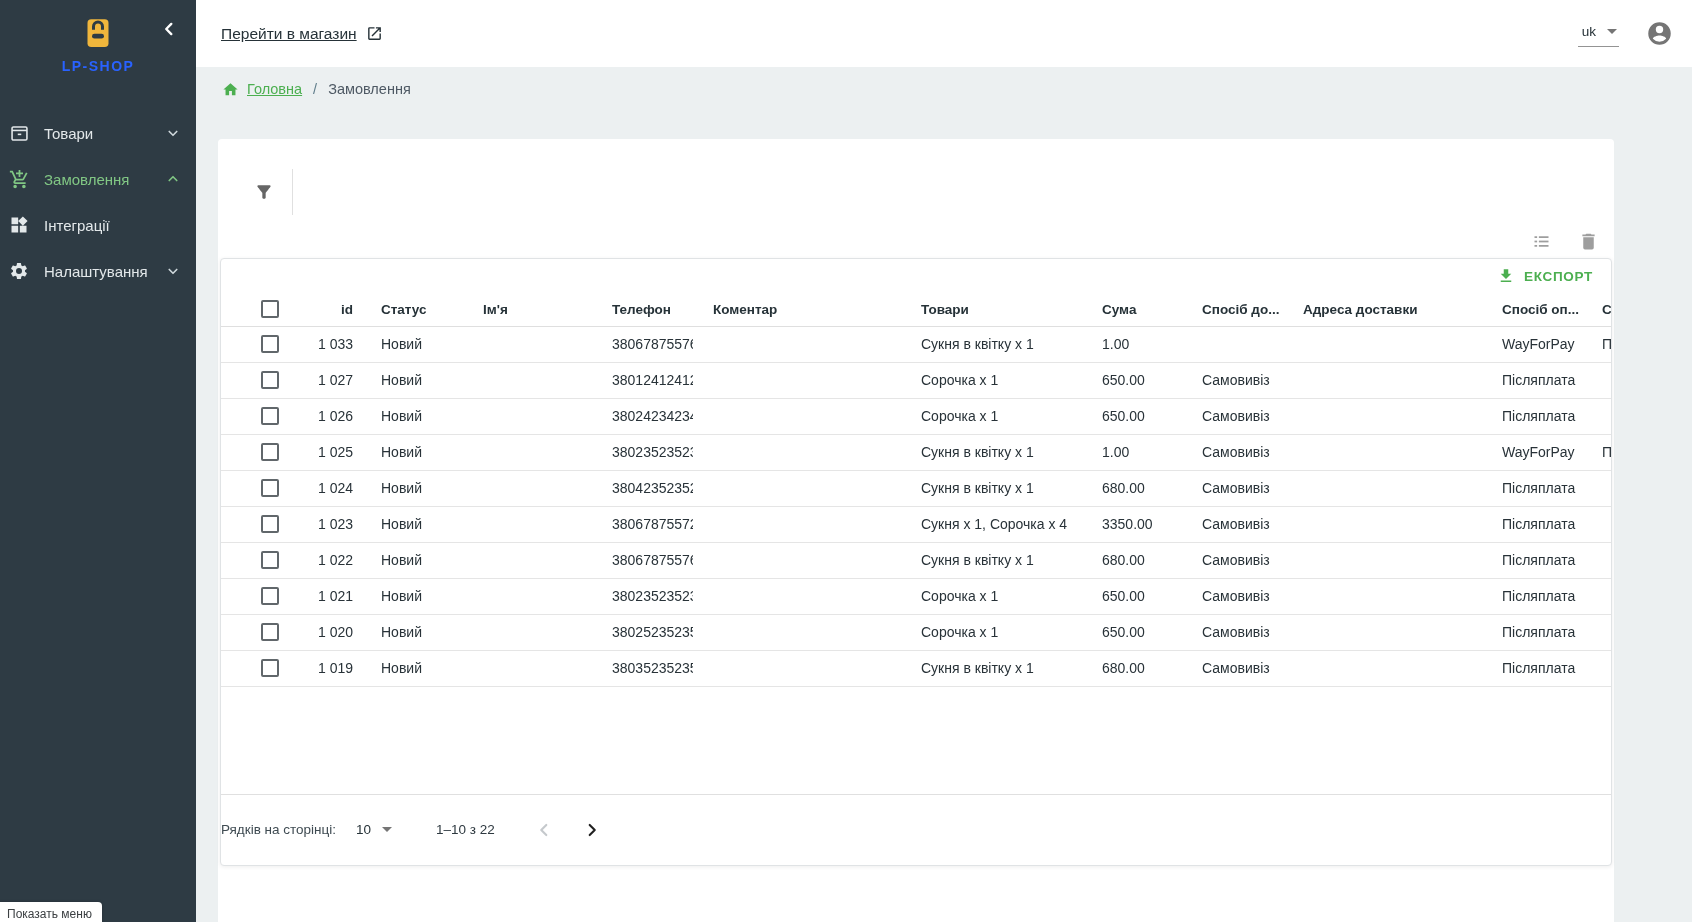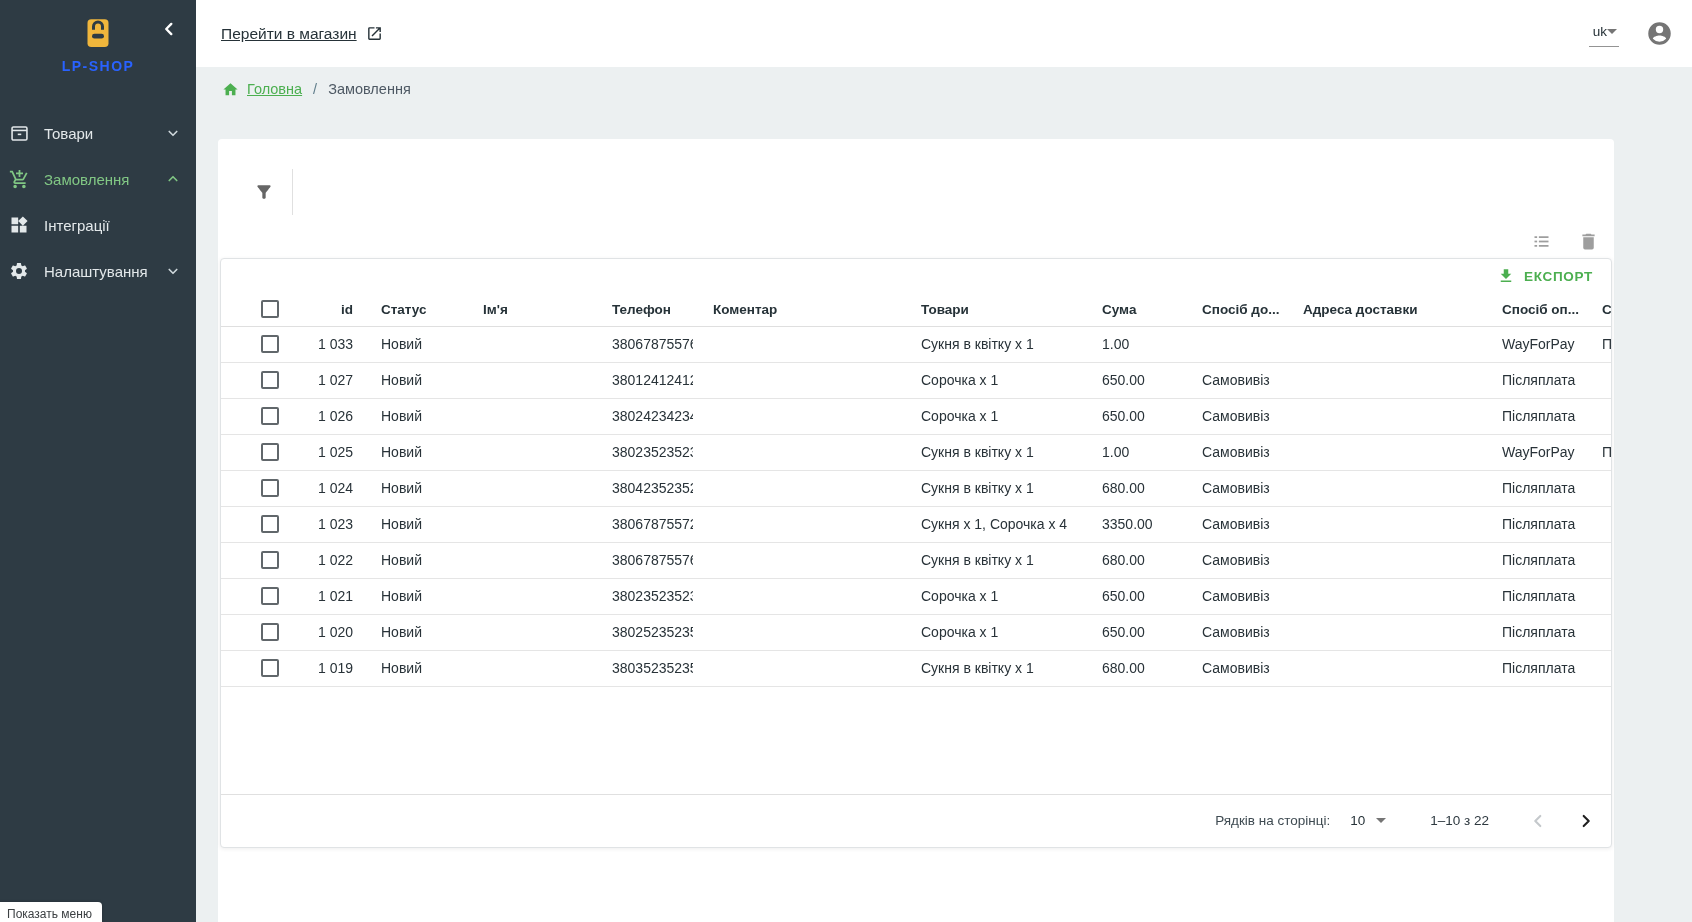--- a/index.html
+++ b/index.html
@@ -44,21 +44,21 @@
   }
 
   
   .main { flex:1; display:flex; flex-direction:column; background:#ecf0f1; }
   .topbar {
     height:67px; background:#fff; display:flex; align-items:center; padding-left:25px; flex-shrink:0;
   }
   .store-link { display:flex; align-items:center; gap:9px; font-size:15.5px; color:#263238; text-decoration:underline; cursor:pointer; }
   .topbar-right { margin-left:auto; display:flex; align-items:center; }
   .lang-select {
-    display:flex; align-items:center; border-bottom:1px solid #949494;
+    display:flex; align-items:center; gap:11px; border-bottom:1px solid #949494;
     padding:4px 2px 7px 4px; margin-right:27px; font-size:13.5px; color:#263238; cursor:pointer;
   }
   .caret-down { width:0; height:0; border-left:5px solid transparent; border-right:5px solid transparent; border-top:5px solid #757575; }
   .avatar-btn { background:none; border:none; padding:0; margin-right:19px; cursor:pointer; line-height:0; }
 
   .breadcrumb-row { height:44px; display:flex; align-items:center; padding-left:26px; flex-shrink:0; font-size:14.5px; }
   .crumb-home-link { display:flex; align-items:center; gap:8px; color:#4caf50; text-decoration:underline; cursor:pointer; }
   .crumb-sep { color:#607d8b; margin:0 11px; }
   .crumb-current { color:#4e5964; }
 
@@ -92,22 +92,22 @@
     border-bottom:1px solid #e5e5e5; white-space:nowrap; overflow:hidden;
   }
   th.col-cb, td.col-cb { padding:0 0 0 40px; }
   th.h-id, td.cell-id { text-align:right; padding:0 8px 0 0; }
   .checkbox {
     display:inline-block; width:18px; height:18px; border:2px solid #61676b;
     border-radius:2px; background:#fff; vertical-align:middle; cursor:pointer;
   }
   .card-spacer { height:107px; }
   .card-footer {
-    border-top:1px solid #e0e0e0; height:53px; display:flex; align-items:center;
-    justify-content:flex-end; padding-right:12px; font-size:13.5px; color:#3f4b52;
+    border-top:1px solid #e0e0e0; height:71px; display:flex; align-items:center;
+    padding-right:12px; font-size:13.5px; color:#3f4b52;
   }
   .rpp-label { margin-right:20px; }
   .rpp-select { display:flex; align-items:center; gap:11px; margin-right:44px; color:#263238; cursor:pointer; }
   .range { margin-right:36px; color:#2e3940; }
   .pg-btn { background:none; border:none; padding:2px; cursor:pointer; line-height:0; }
   .pg-btn.prev { margin-right:22px; }
 </style>
 </head>
 <body>
 

